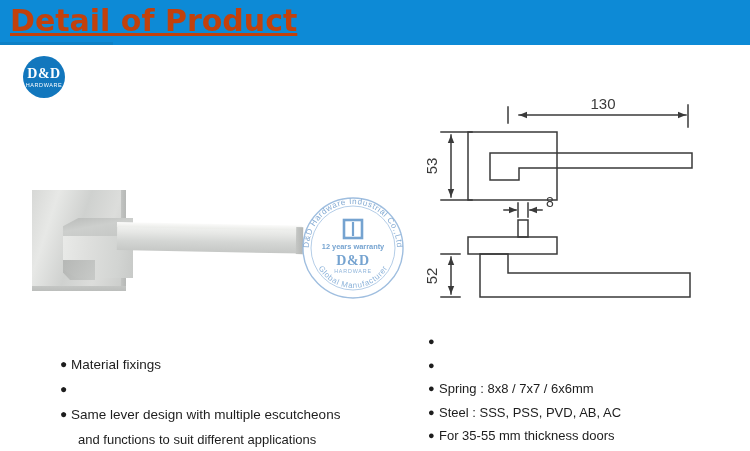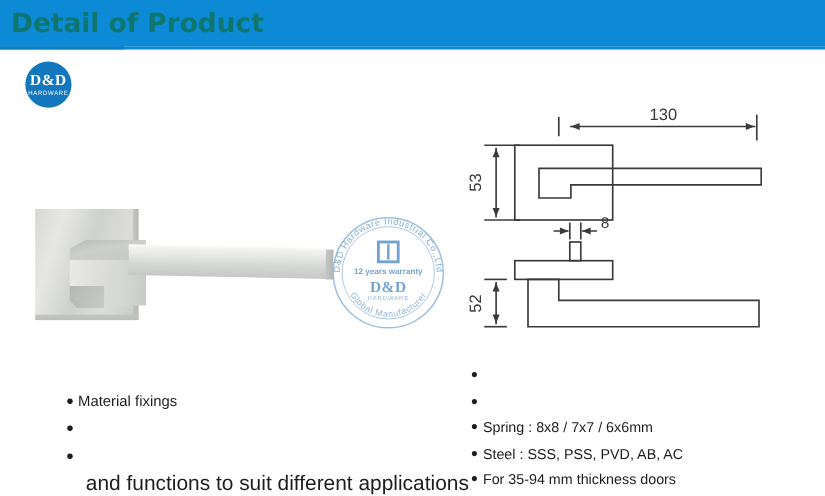--- a/index.html
+++ b/index.html
@@ -20,27 +20,28 @@
     position: absolute;
     left: 0; top: 0;
     width: 750px;
     height: 42px;
     background: #0d8ad6;
   }
   #header-title {
     position: absolute;
     left: 10px;
     top: 3px;
-    font-size: 24px;
+    font-size: 30px;
     font-weight: bold;
-    color: #0f766e;
+    color: #c2410c;
     letter-spacing: 0px;
     line-height: 36px;
     white-space: nowrap;
     font-family: "DejaVu Sans", sans-serif;
+    text-decoration: underline;
   }
   #header-underline {
     position: absolute;
     left: 0; top: 42px;
     width: 750px;
     height: 3px;
     background: #0d8ad6;
   }
   #header-underline-shade {
     position: absolute;
@@ -179,21 +180,21 @@
     line-height: 25px;
     white-space: nowrap;
   }
   #feature-list .bullet {
     width: 11px;
     flex: 0 0 11px;
     font-size: 12px;
     line-height: 25px;
   }
   #feature-list .feat-cont {
-    font-size: 19px;
+    font-size: 13px;
     color: #1d1d1d;
     line-height: 25px;
     padding-left: 18px;
     white-space: nowrap;
   }
 
   
   #spec-list {
     position: absolute;
     left: 428px; top: 330px;
@@ -313,20 +314,21 @@
 <div id="feature-list">
   <div class="feat-row">
     <span class="bullet">●</span>
     <span>Material fixings</span>
   </div>
   <div class="feat-row">
     <span class="bullet">●</span>
   </div>
   <div class="feat-row">
     <span class="bullet">●</span>
+    <span>Same lever design with multiple escutcheons</span>
   </div>
   <div class="feat-cont">and functions to suit different applications</div>
 </div>
 
 <div id="spec-list">
   <div class="spec-row">
     <span class="bullet">●</span>
   </div>
   <div class="spec-row">
     <span class="bullet">●</span>
@@ -334,15 +336,15 @@
   <div class="spec-row">
     <span class="bullet">●</span>
     <span>Spring : 8x8 / 7x7 / 6x6mm</span>
   </div>
   <div class="spec-row">
     <span class="bullet">●</span>
     <span>Steel : SSS, PSS, PVD, AB, AC</span>
   </div>
   <div class="spec-row">
     <span class="bullet">●</span>
-    <span>For 35-94 mm thickness doors</span>
+    <span>For 35-55 mm thickness doors</span>
   </div>
 </div>
 
 </body></html>

